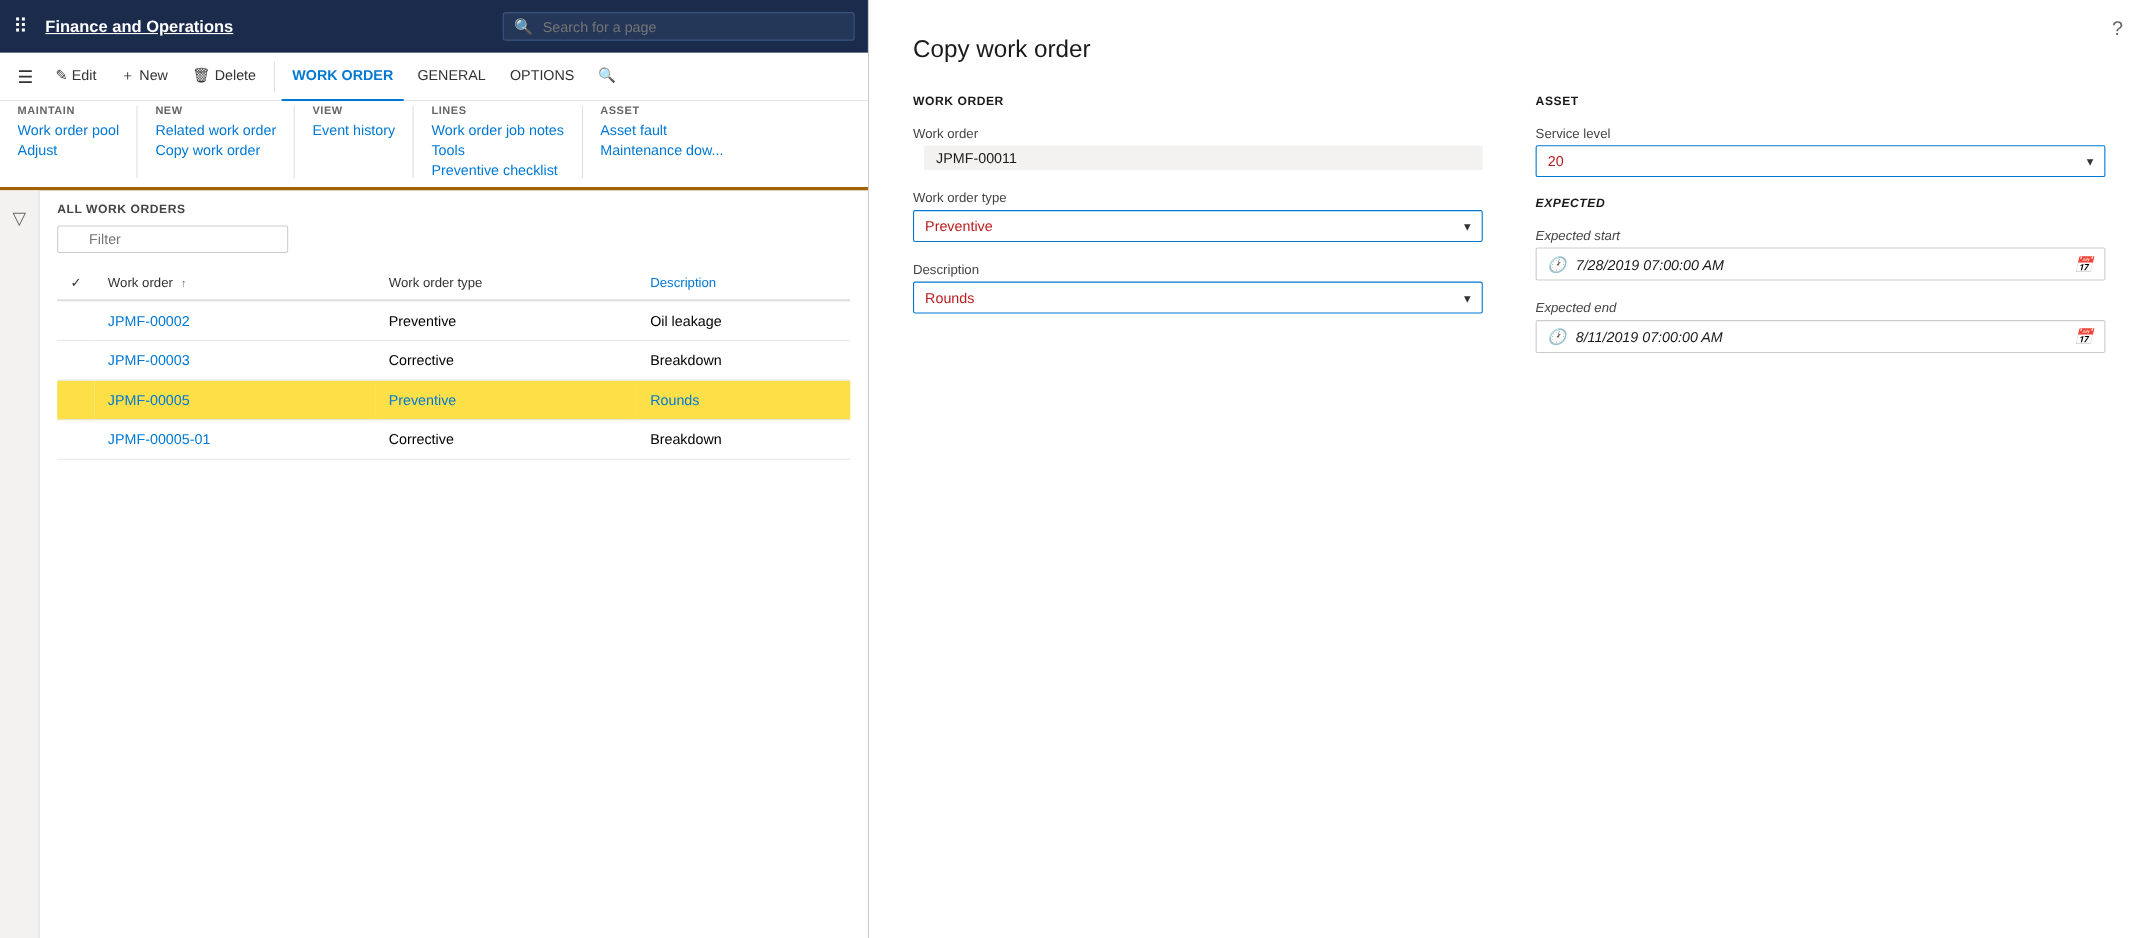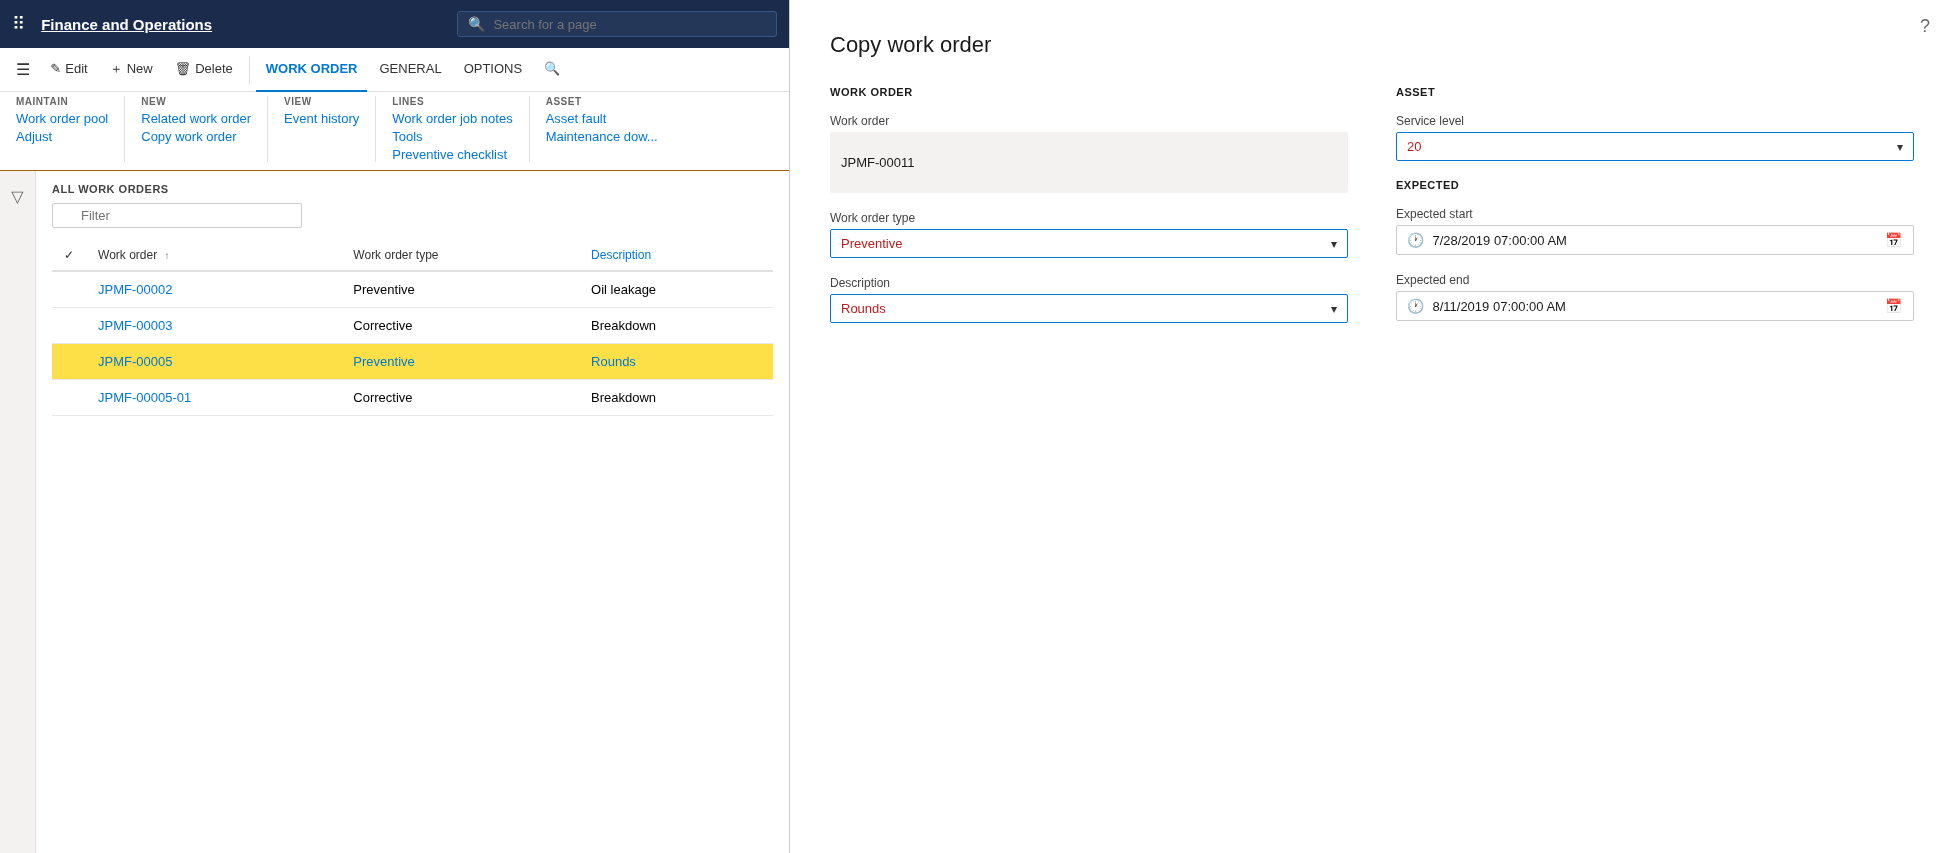--- a/index.html
+++ b/index.html
@@ -17,58 +17,58 @@
     .search-bar .search-icon { color: #a0b4cc; font-size: 14px; }
 
     
     .toolbar { display: flex; align-items: center; padding: 0 8px; height: 44px; border-bottom: 1px solid #e0e0e0; background: #fff; gap: 2px; }
     .toolbar-btn { display: flex; align-items: center; gap: 4px; padding: 4px 10px; border: none; background: transparent; cursor: pointer; font-size: 13px; color: #333; border-bottom: 2px solid transparent; height: 44px; }
     .toolbar-btn.active { border-bottom: 2px solid #0078d4; color: #0078d4; font-weight: 600; }
     .toolbar-sep { width: 1px; background: #e0e0e0; height: 28px; margin: 0 4px; }
     .hamburger { color: #333; font-size: 16px; padding: 4px 8px; cursor: pointer; border: none; background: transparent; }
 
     
-    .ribbon { border-bottom: 1px solid #a16207; background: #fff; padding: 4px 16px 8px 16px; }
+    .ribbon { border-bottom: 3px solid #a16207; background: #fff; padding: 4px 16px 8px 16px; }
     .ribbon-groups { display: flex; gap: 0; }
     .ribbon-group { border-right: 1px solid #e0e0e0; padding: 0 16px 0 0; margin-right: 16px; }
     .ribbon-group:last-child { border-right: none; }
     .ribbon-group-label { font-size: 10px; color: #666; text-transform: uppercase; letter-spacing: 0.5px; margin-bottom: 4px; font-weight: 600; }
     .ribbon-items { display: flex; flex-direction: column; gap: 3px; }
     .ribbon-link { color: #0078d4; font-size: 13px; cursor: pointer; text-decoration: none; }
 
     
     .content-area { display: flex; flex: 1; overflow: hidden; }
     .sidebar { width: 36px; background: #f3f2f1; border-right: 1px solid #e0e0e0; display: flex; flex-direction: column; align-items: center; padding-top: 8px; }
     .sidebar-icon { font-size: 16px; color: #666; padding: 8px; cursor: pointer; }
 
     .main-content { flex: 1; padding: 12px 16px; overflow: auto; }
     .section-title { font-size: 11px; color: #444; font-weight: 600; text-transform: uppercase; letter-spacing: 0.5px; margin-bottom: 8px; }
 
     
     .filter-bar { display: flex; align-items: center; gap: 8px; margin-bottom: 12px; }
-    .filter-input { border: 1px solid #ccc; border-radius: 2px; padding: 4px 10px 4px 28px; font-size: 13px; width: 250px; position: relative; }
+    .filter-input { border: 1px solid #ccc; border-radius: 2px; padding: 4px 10px 4px 28px; font-size: 13px; width: 210px; position: relative; }
     .filter-wrapper { position: relative; display: inline-block; }
     .filter-wrapper .filter-search-icon { position: absolute; left: 8px; top: 50%; transform: translateY(-50%); color: #666; font-size: 13px; }
 
     
     .work-orders-table { width: 100%; border-collapse: collapse; }
     .work-orders-table th { text-align: left; font-size: 12px; color: #333; font-weight: 500; padding: 8px 12px; border-bottom: 2px solid #e0e0e0; background: #fff; }
     .work-orders-table td { padding: 10px 12px; border-bottom: 1px solid #e8e8e8; font-size: 13px; }
     .work-orders-table tr.selected td { background: #fde047; }
     .link-cell { color: #0078d4; cursor: pointer; }
     .sort-arrow { font-size: 10px; color: #666; margin-left: 4px; }
 
     
     .right-panel { flex: 1; background: #fff; padding: 32px 40px; overflow: auto; min-width: 560px; }
     .panel-title { font-size: 22px; font-weight: 300; color: #1a1a1a; margin-bottom: 28px; }
     .panel-grid { display: grid; grid-template-columns: 1fr 1fr; gap: 0 48px; }
     .section-header { font-size: 11px; font-weight: 700; color: #1a1a1a; text-transform: uppercase; letter-spacing: 0.5px; margin-bottom: 16px; }
     .field-group { margin-bottom: 18px; }
     .field-label { font-size: 12px; color: #444; margin-bottom: 4px; }
-    .field-value { font-size: 13px; color: #1a1a1a; background: #f3f2f1; padding: 22px 10px; border: 1px solid transparent; border-radius: 2px; }
+    .field-value { font-size: 13px; color: #1a1a1a; background: #f3f2f1; padding: 3px 10px; border: 1px solid transparent; border-radius: 2px; margin-left: 10px; }
     .field-dropdown { display: flex; align-items: center; justify-content: space-between; border: 1.5px solid #0078d4; border-radius: 2px; padding: 6px 10px; background: #fff; cursor: pointer; min-width: 260px; }
     .field-dropdown .dropdown-value { font-size: 13px; color: #b91c1c; }
     .field-dropdown .dropdown-arrow { color: #333; font-size: 12px; }
     .expected-section { margin-top: 0; }
     .date-field { display: flex; align-items: center; gap: 8px; border: 1px solid #ccc; border-radius: 2px; padding: 6px 10px; background: #fff; min-width: 260px; }
     .date-field .clock-icon { color: #666; font-size: 14px; }
     .date-field .date-value { font-size: 13px; color: #1a1a1a; flex: 1; }
     .date-field .cal-icon { color: #666; font-size: 14px; cursor: pointer; }
     .help-icon { position: fixed; top: 16px; right: 24px; font-size: 18px; color: #666; cursor: pointer; }
     .col-left {}
@@ -246,21 +246,21 @@
       <div class="section-header">ASSET</div>
 
       <div class="field-group">
         <div class="field-label">Service level</div>
         <div class="field-dropdown">
           <span class="dropdown-value">20</span>
           <span class="dropdown-arrow">▾</span>
         </div>
       </div>
 
-      <div class="expected-section" style="margin-top: 16px;">
+      <div class="expected-section" style="margin-top: 16px; font-style: italic;">
         <div class="section-header">EXPECTED</div>
 
         <div class="field-group">
           <div class="field-label">Expected start</div>
           <div class="date-field">
             <span class="clock-icon">🕐</span>
             <span class="date-value">7/28/2019 07:00:00 AM</span>
             <span class="cal-icon">📅</span>
           </div>
         </div>

